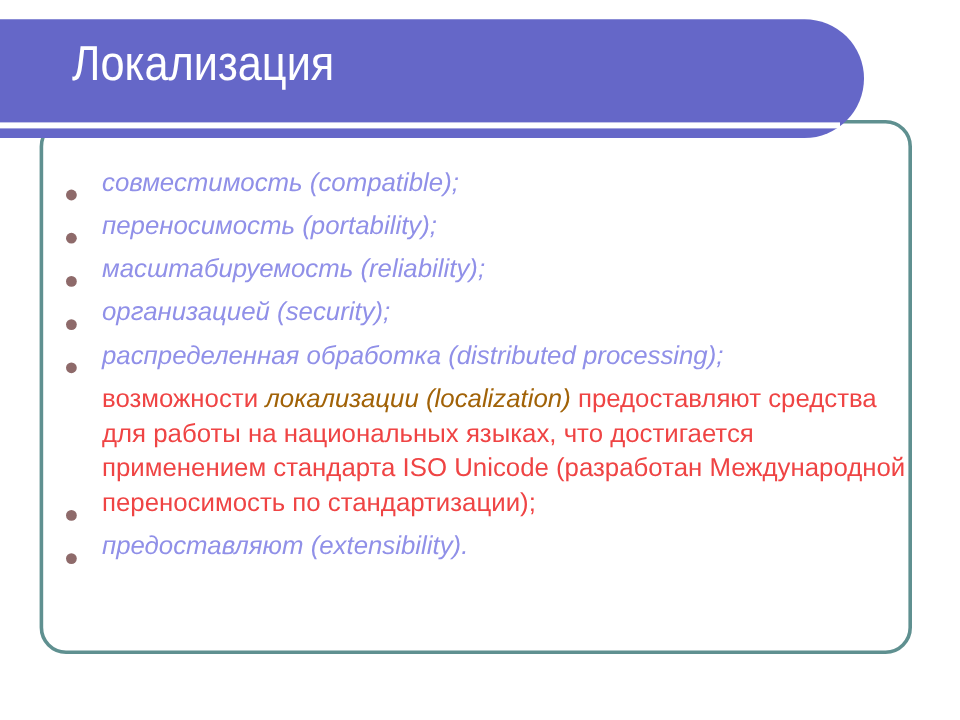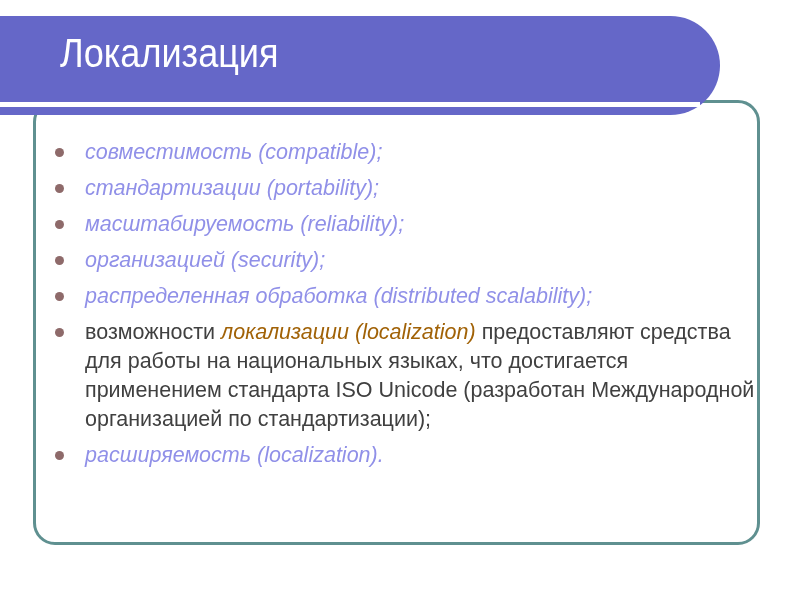--- a/index.html
+++ b/index.html
@@ -72,21 +72,21 @@
   .bullets {
     position: absolute;
     left: 55px;
     top: 138px;
     width: 700px;
     z-index: 2;
   }
   .bullet-row {
     position: relative;
     display: flex;
-    align-items: flex-start;
+    align-items: flex-end;
     margin-bottom: 7px;
   }
   .bullet-dot {
     flex: 0 0 auto;
     width: 9px;
     height: 9px;
     border-radius: 50%;
     background: #8E6A6A;
     margin-top: 10px;
     margin-right: 21px;
@@ -101,21 +101,21 @@
   }
   .bullet-text.plain {
     color: #141414;
     font-style: normal;
   }
   .hl {
     color: #a16207;
     font-style: italic;
   }
   .dark {
-    color: #404040;
+    color: #ef4444;
     font-style: normal;
   }
 </style>
 </head>
 <body>
 
 <div class="slide">
 
   <div class="content-frame"></div>
 
@@ -126,43 +126,43 @@
 
   <div class="bullets">
 
     <div class="bullet-row">
       <span class="bullet-dot"></span>
       <span class="bullet-text">совместимость (compatible);</span>
     </div>
 
     <div class="bullet-row">
       <span class="bullet-dot"></span>
-      <span class="bullet-text">стандартизации (portability);</span>
+      <span class="bullet-text">переносимость (portability);</span>
     </div>
 
     <div class="bullet-row">
       <span class="bullet-dot"></span>
       <span class="bullet-text">масштабируемость (reliability);</span>
     </div>
 
     <div class="bullet-row">
       <span class="bullet-dot"></span>
       <span class="bullet-text">организацией (security);</span>
     </div>
 
     <div class="bullet-row">
       <span class="bullet-dot"></span>
-      <span class="bullet-text">распределенная обработка (distributed scalability);</span>
+      <span class="bullet-text">распределенная обработка (distributed processing);</span>
     </div>
 
 
     <div class="bullet-row">
       <span class="bullet-dot"></span>
-      <span class="bullet-text plain"><span class="dark">возможности </span><span class="hl">локализации (localization)</span><span class="dark"> предоставляют средства для работы на национальных языках, что достигается применением стандарта ISO Unicode (разработан Международной организацией по стандартизации);</span></span>
+      <span class="bullet-text plain"><span class="dark">возможности </span><span class="hl">локализации (localization)</span><span class="dark"> предоставляют средства для работы на национальных языках, что достигается применением стандарта ISO Unicode (разработан Международной переносимость по стандартизации);</span></span>
     </div>
 
     <div class="bullet-row">
       <span class="bullet-dot"></span>
-      <span class="bullet-text">расширяемость (localization).</span>
+      <span class="bullet-text">предоставляют (extensibility).</span>
     </div>
 
   </div>
 </div>
 
 </body></html>

